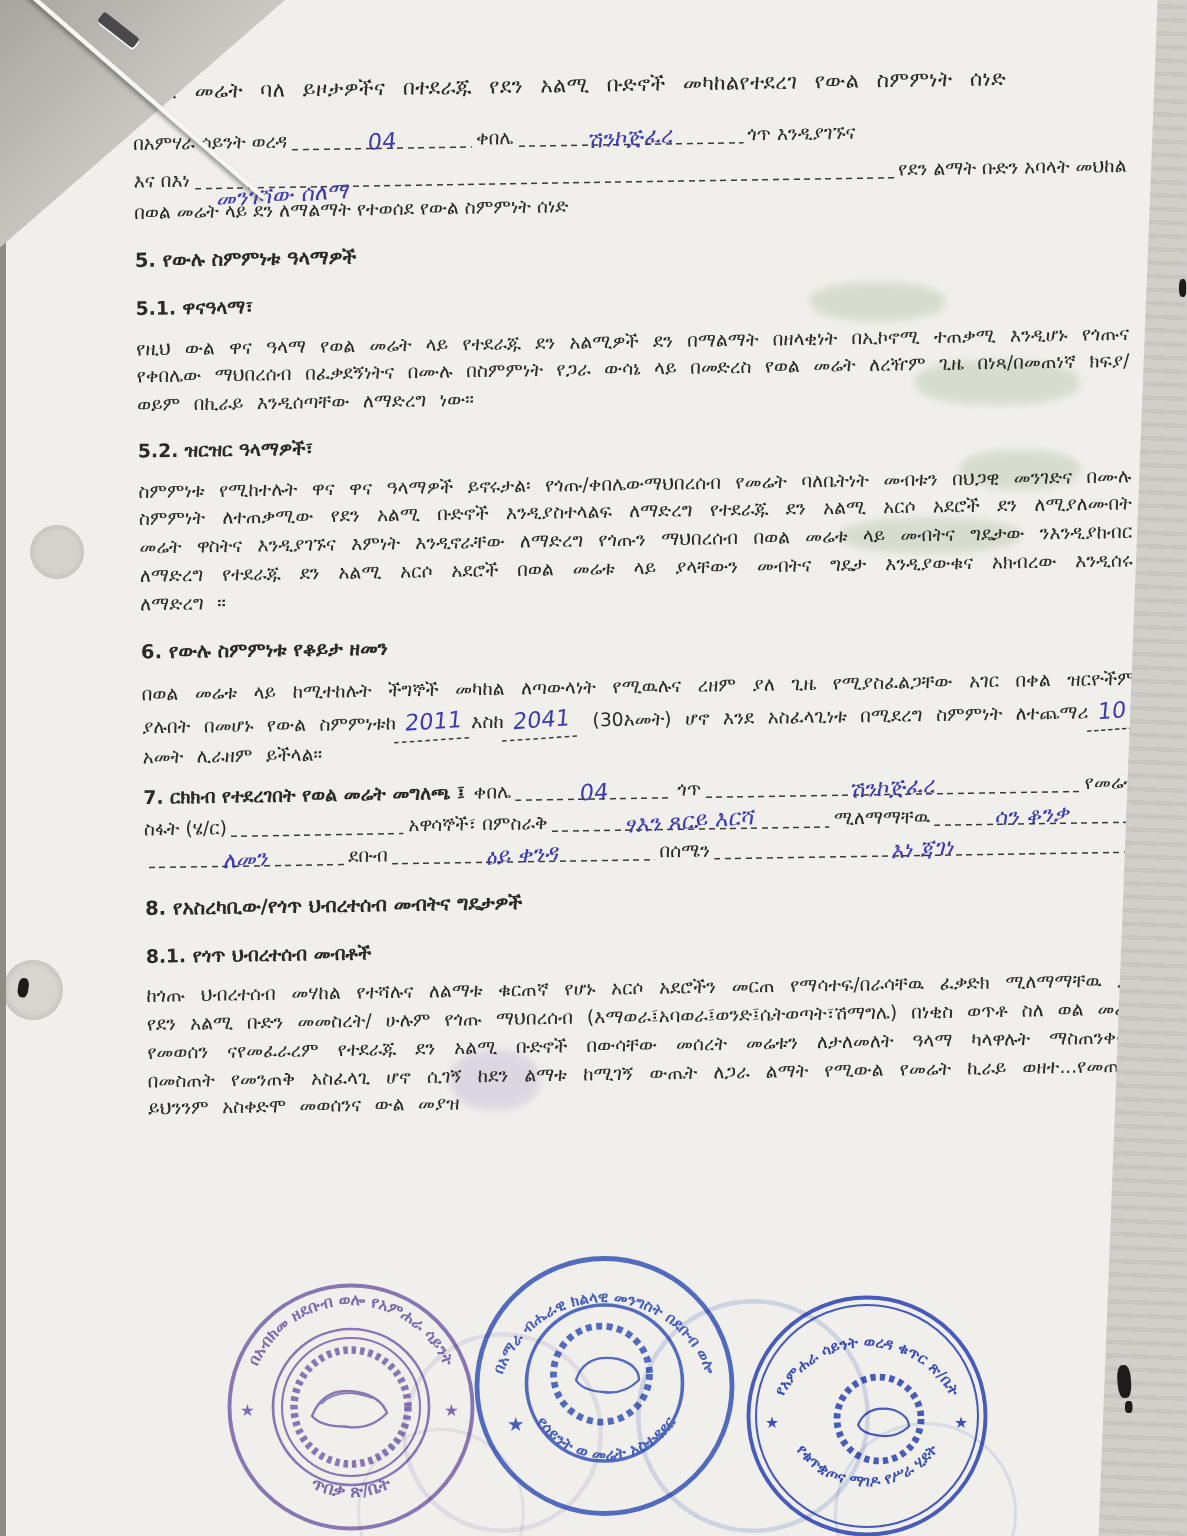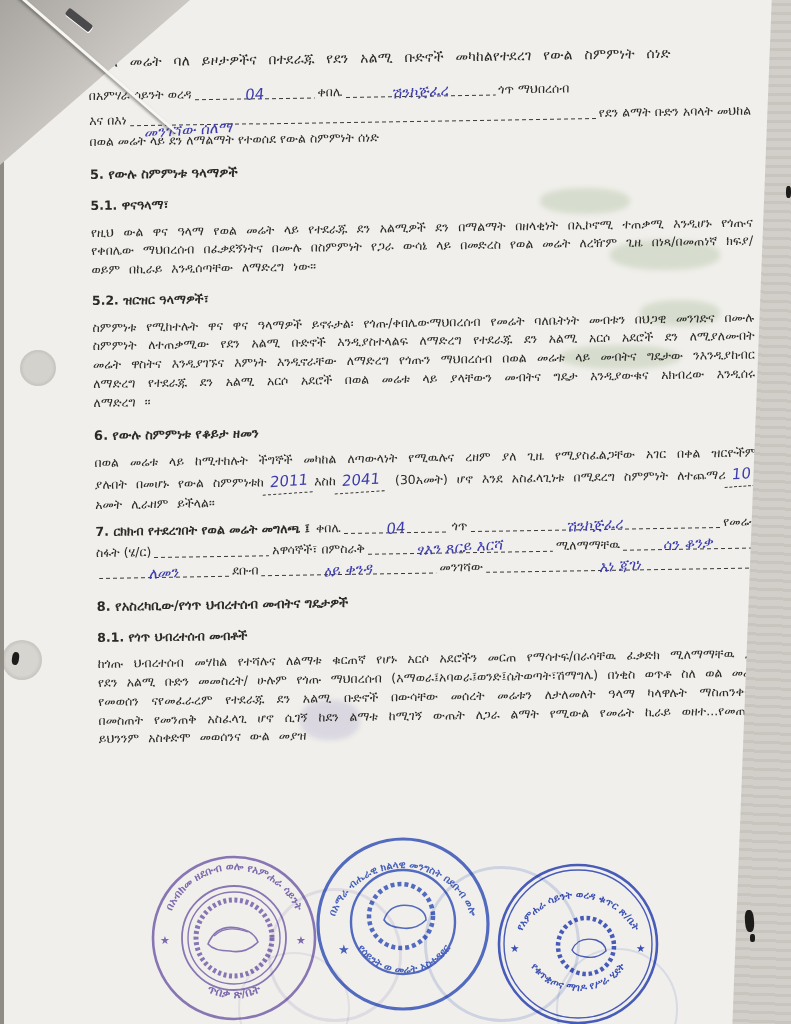--- a/index.html
+++ b/index.html
@@ -75,21 +75,21 @@
 
   <div class="content">
 
     <p class="title">በወል መሬት ባለ ይዞታዎችና በተደራጁ የደን አልሚ ቡድኖች መካከልየተደረገ የውል ስምምነት ሰነድ</p>
 
     <div class="fline">
       <span class="lbl">በአምሃራ ሳይንት ወረዳ</span>
       <span class="fill" style="width:120px"><span class="hw">04</span></span>
       <span class="lbl">ቀበሌ</span>
       <span class="fill" style="width:150px"><span class="hw">ሽንኮጅፈረ</span></span>
-      <span class="lbl">ጎጥ ማህበረሰብ</span>
+      <span class="lbl">ጎጥ እንዲያገኙና</span>
     </div>
 
     <div class="fline">
       <span class="lbl">እና በእነ</span>
       <span class="fill grow"><span class="hw" style="text-align:left;padding-left:14px">መንገሻው ሰለማ</span></span>
       <span class="lbl">የደን ልማት ቡድን አባላት መህከል</span>
     </div>
 
     <div>በወል መሬት ላይ ደን ለማልማት የተወሰደ የውል ስምምነት ሰነድ</div>
 
@@ -121,21 +121,21 @@
         <span class="fill" style="width:115px"></span>
         <span class="lbl">አዋሳኞች፣ በምስራቅ</span>
         <span class="fill" style="width:185px"><span class="hw">ፃእን ጸርይ እርሻ</span></span>
         <span class="lbl">ሚለማማቸዉ</span>
         <span class="fill grow"><span class="hw">ሳን ቆንቃ</span></span>
       </div>
       <div class="fline" style="margin:2px 0">
         <span class="fill" style="width:130px"><span class="hw">ለመን</span></span>
         <span class="lbl">ደቡብ</span>
         <span class="fill" style="width:175px"><span class="hw">ዕይ ቀንዳ</span></span>
-        <span class="lbl">መንገሻው</span>
+        <span class="lbl">በሰሜን</span>
         <span class="fill grow"><span class="hw">እነ ጃገነ</span></span>
       </div>
     </div>
 
     <h3>8. የአስረካቢው/የጎጥ ህብረተሰብ መብትና ግዴታዎች</h3>
     <h4>8.1. የጎጥ ህብረተሰብ መብቶች</h4>
     <p class="para">ከጎጡ ህብረተሰብ መሃከል የተሻሉና ለልማቱ ቁርጠኛ የሆኑ አርሶ አደሮችን መርጠ የማሳተፍ/በራሳቸዉ ፈቃድክ ሚለማማቸዉ ጋር የደን አልሚ ቡድን መመስረት/ ሁሉም የጎጡ ማህበረሰብ (እማወራ፤አባወራ፤ወንድ፤ሴትወጣት፣ሽማግሌ) በነቂስ ወጥቶ ስለ ወል መሬቱ የመወሰን ናየመፈራረም የተደራጁ ደን አልሚ ቡድኖች በውሳቸው መሰረት መሬቱን ለታለመለት ዓላማ ካላዋሉት ማስጠንቀቂያ በመስጠት የመንጠቅ አስፈላጊ ሆኖ ሲገኝ ከደን ልማቱ ከሚገኝ ውጤት ለጋራ ልማት የሚውል የመሬት ኪራይ ወዘተ...የመጠየቅ ይህንንም አስቀድሞ መወሰንና ውል መያዝ</p>
   </div>
 
   <div class="ghost" style="left:268px;top:888px;width:128px;height:128px;border:3px solid #8671bd;opacity:.15"></div>

